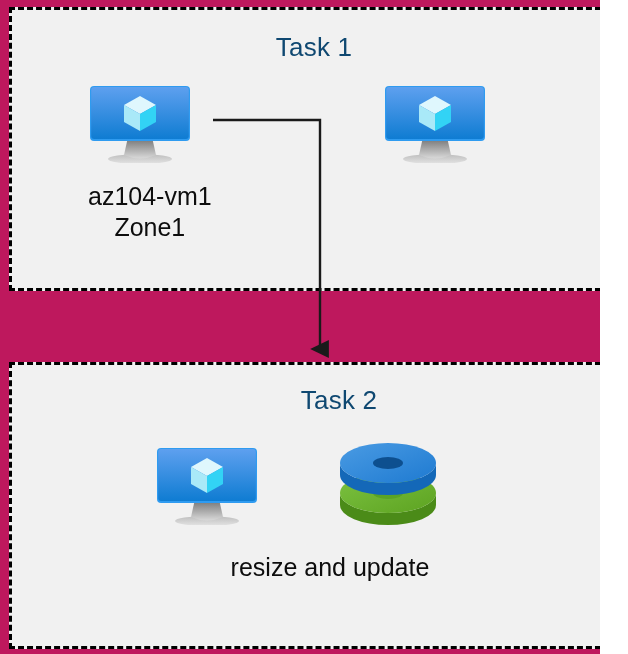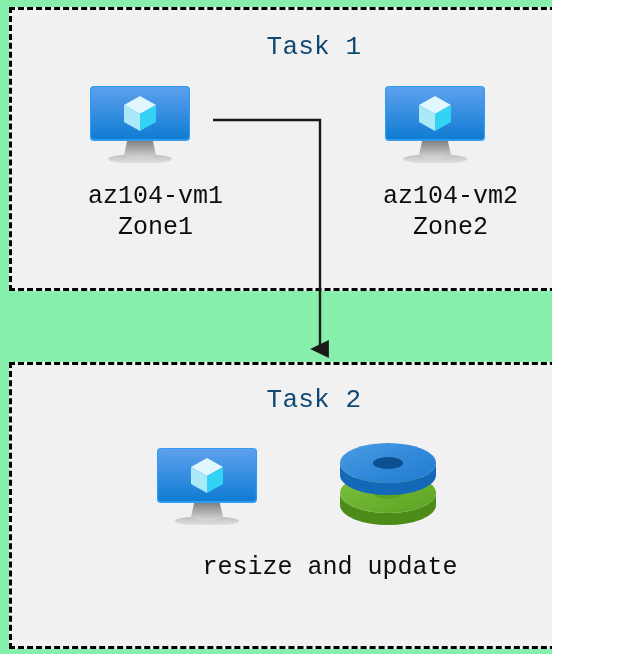--- a/index.html
+++ b/index.html
@@ -5,36 +5,35 @@
   html, body {
     margin: 0;
     padding: 0;
     background: #ffffff;
   }
   body {
     font-family: "Liberation Sans", sans-serif;
   }
   #canvas {
     position: relative;
-    width: 552px;
+    width: 600px;
     height: 654px;
-    background: #86efac;
+    background: #be185d;
     overflow: hidden;
-    font-family: Liberation Mono, monospace;
   }
 
   
   .task-box {
     position: absolute;
     background: #f1f1f1;
     border: 3px dashed #000000;
     box-sizing: border-box;
   }
   #task1-box { left: 9px;  top: 7px;   width: 610px; height: 284px; }
-  #task2-box { left: 9px;  top: 362px; width: 610px; height: 287px; }
+  #task2-box { left: 9px;  top: 362px; width: 610px; height: 287px; padding-left: 25px; }
 
   .task-title {
     position: absolute;
     width: 100%;
     text-align: center;
     font-size: 26px;
     color: #0f4871;
     letter-spacing: 0.2px;
     white-space: nowrap;
   }
@@ -150,22 +149,20 @@
         <path d="M40 52 H64 L68 70 Q52 77 36 70 Z" fill="url(#stand2)"></path>
         <rect x="2" y="1" width="100" height="55" rx="4" fill="#2f9bf0"></rect>
         <rect x="3.2" y="2" width="97.6" height="52" rx="3" fill="url(#scr2)"></rect>
         <g transform="translate(52,28)">
           <path d="M0 -17 L16 -8 L0 1 L-16 -8 Z" fill="#dff7fd"></path>
           <path d="M-16 -8 L0 1 L0 18 L-16 9 Z" fill="#a9e9f8"></path>
           <path d="M16 -8 L0 1 L0 18 L16 9 Z" fill="#32d3f5"></path>
         </g>
       </svg>
     </div>
-    <div class="node-label">az104-vm2
-Zone2</div>
   </div>
 
   <div id="task2-box" class="task-box">
     <div id="task2-title" class="task-title">Task 2</div>
   </div>
 
   <div class="vm-icon" style="position:absolute; left:155px; top:447px;">
     <svg width="104" height="78" viewBox="0 0 104 78">
       <defs>
         <linearGradient id="scr3" x1="0" y1="0" x2="0" y2="1">

